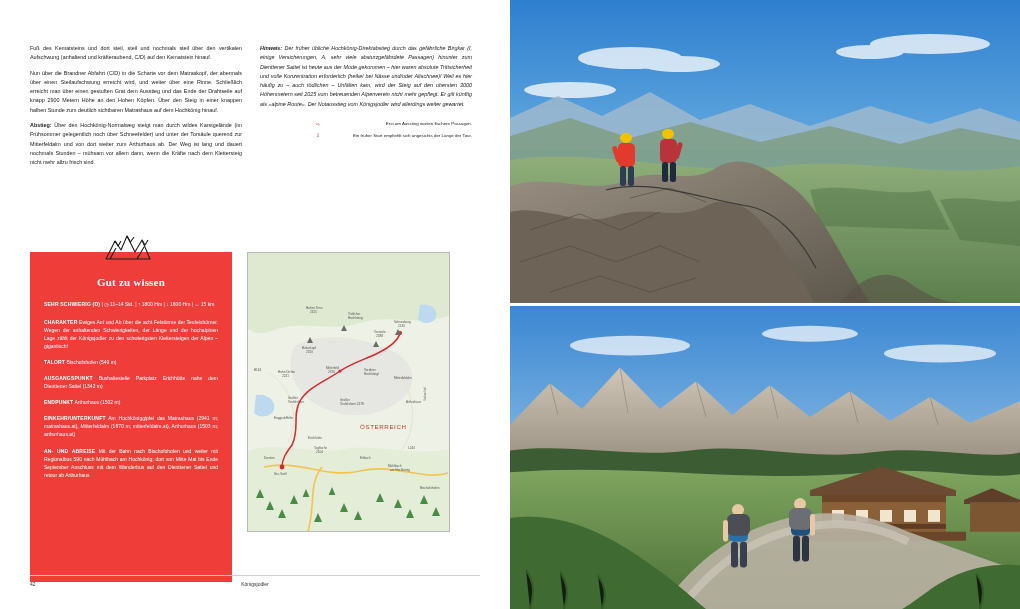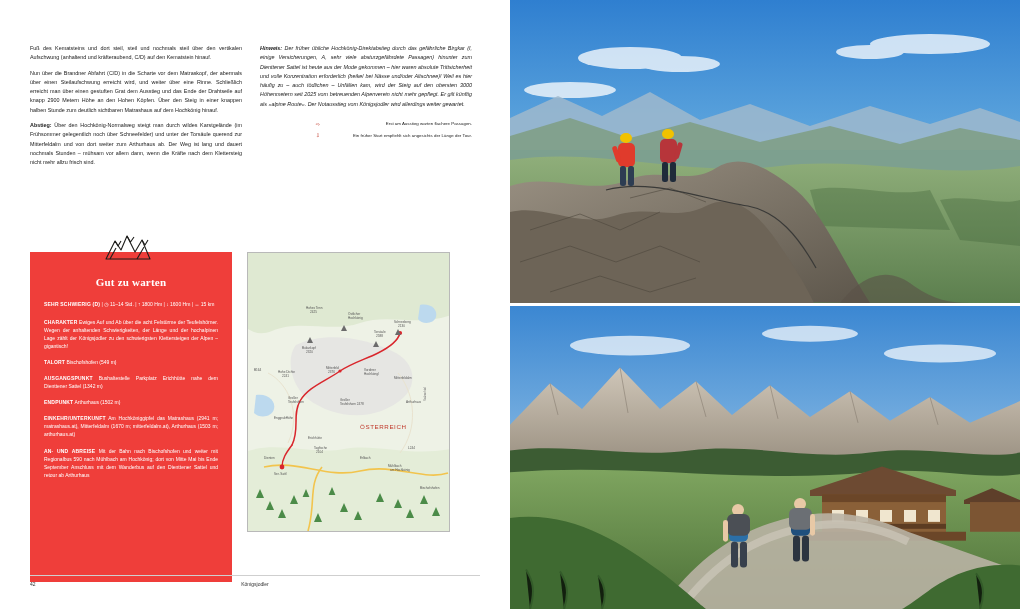--- a/index.html
+++ b/index.html
@@ -153,21 +153,21 @@
             <path d="M2 31 L11 13 L17 22 L23 8 L31 24 L38 12 L46 31 Z"></path>
             <path d="M11 13 L14 18 L17 13"></path>
             <path d="M23 8 L26.5 14 L30 9"></path>
             <path d="M38 12 L41 17 L44 12"></path>
             <path d="M6 31 L12 20"></path>
             <path d="M33 31 L40 19"></path>
           </g>
         </svg>
       </div>
 
-      <h2>Gut zu warten</h2>
+      <h2>Gut zu wissen</h2>
 
       <div class="stats">
         <span class="ib-label">SEHR SCHWIERIG (D)</span>
         <span class="sep"> | </span>
         <span>◷</span>
         <span>11–14 Std.</span>
         <span class="sep"> | </span>
         <span>↑</span>
         <span>1800 Hm</span>
         <span class="sep"> | </span>

